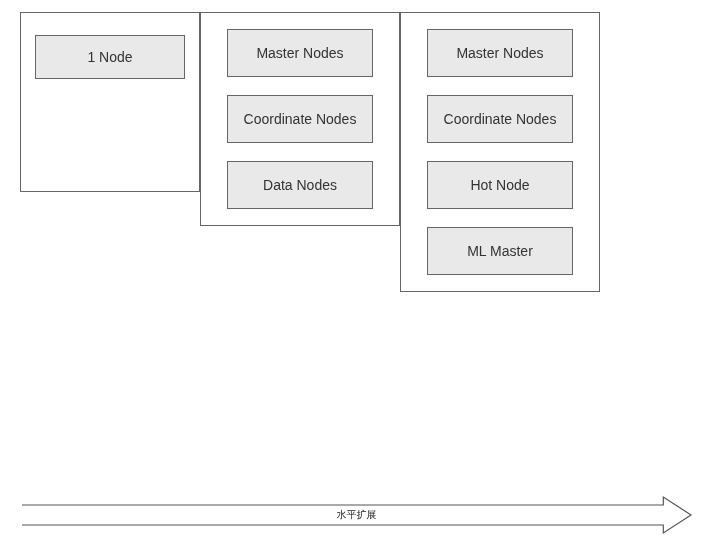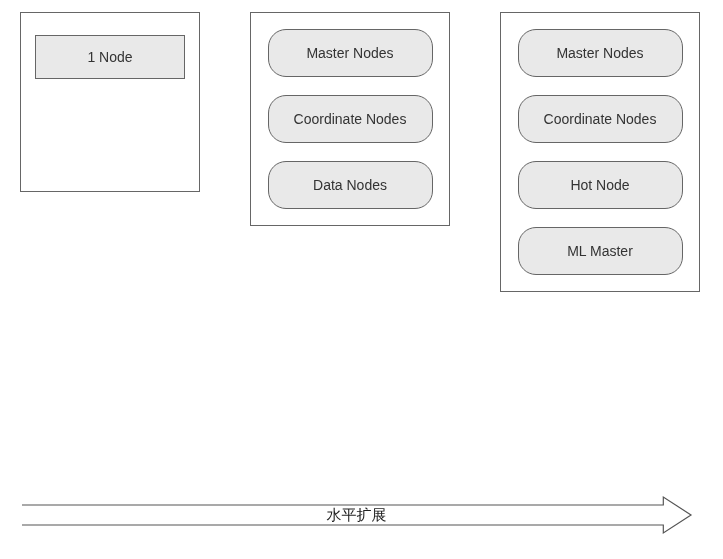--- a/index.html
+++ b/index.html
@@ -11,21 +11,20 @@
       font-family: "Helvetica Neue", Arial, "Hiragino Sans GB", "Microsoft YaHei", sans-serif;
       font-weight: 300;
       background: #ffffff;
       width: 723px;
       height: 559px;
       position: relative;
       color: #333;
     }
     .diagram-area {
       display: flex;
-      gap: 50px;
       padding: 12px 20px 0 20px;
       align-items: flex-start;
     }
     .cluster {
       border: 1px solid #666;
       background: #ffffff;
       padding: 16px 14px;
       display: flex;
       flex-direction: column;
       gap: 18px;
@@ -53,43 +52,42 @@
       padding: 6px 8px;
       font-size: 14px;
       line-height: 1.35;
       color: #333;
     }
     .cluster-1 .node-box {
       margin-top: 6px;
     }
     .cluster-2 .node-box,
     .cluster-3 .node-box {
-      width: 165px;
+      width: 146px;
       min-height: 48px;
-      border-radius: 18px;
     }
     .arrow-wrap {
       position: absolute;
       left: 20px;
       right: 30px;
       bottom: 24px;
       display: flex;
       flex-direction: column;
       align-items: center;
     }
     .arrow {
       width: 100%;
       height: 40px;
     }
     .arrow-label {
       position: absolute;
       top: 50%;
       left: 50%;
       transform: translate(-50%, -50%);
-      font-size: 15px;
+      font-size: 10px;
       color: #222;
       background: transparent;
       padding: 0 6px;
     }
   </style>
 </head>
 <body>
 
 <div class="diagram-area">
   <div class="cluster cluster-1">

